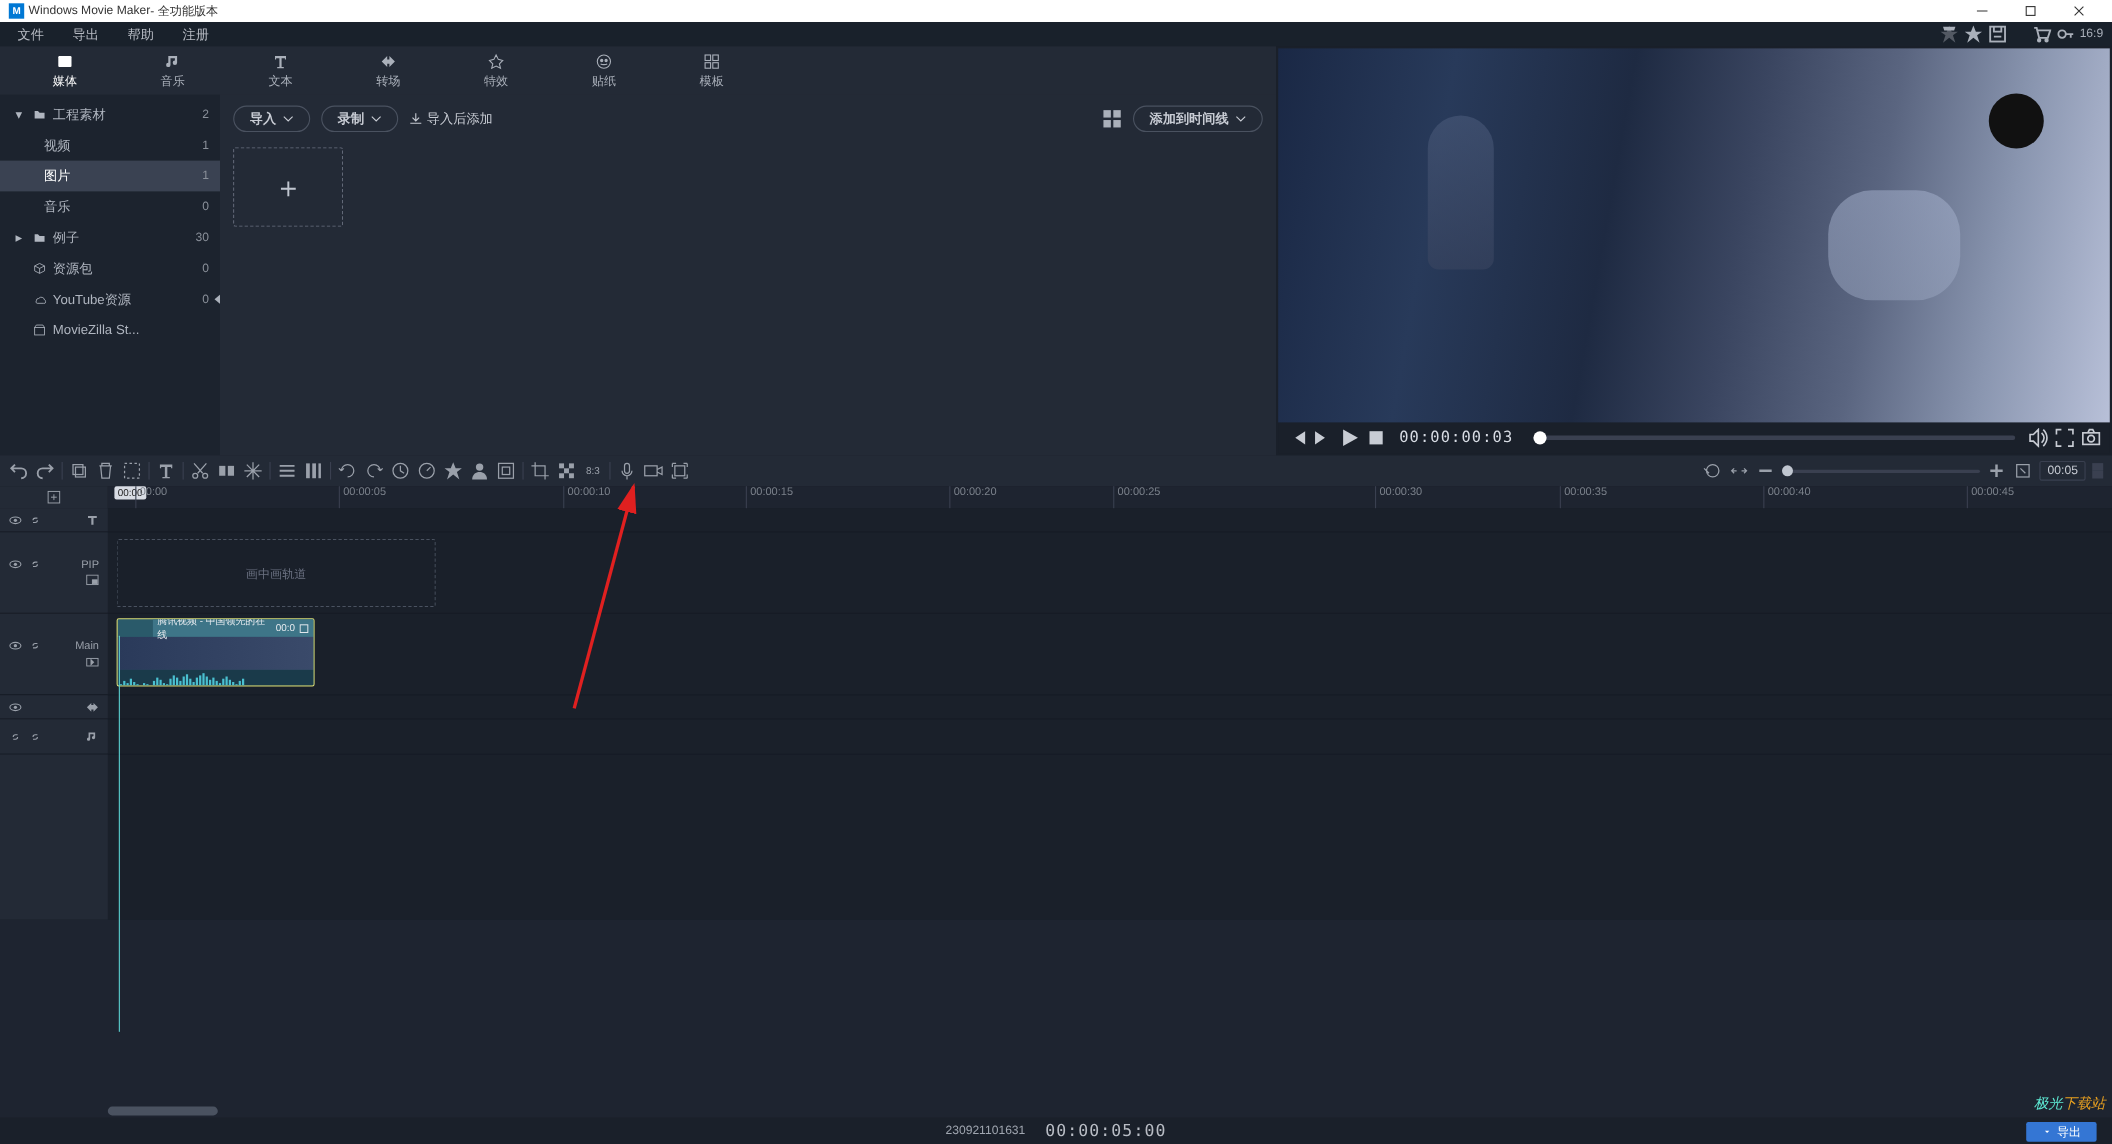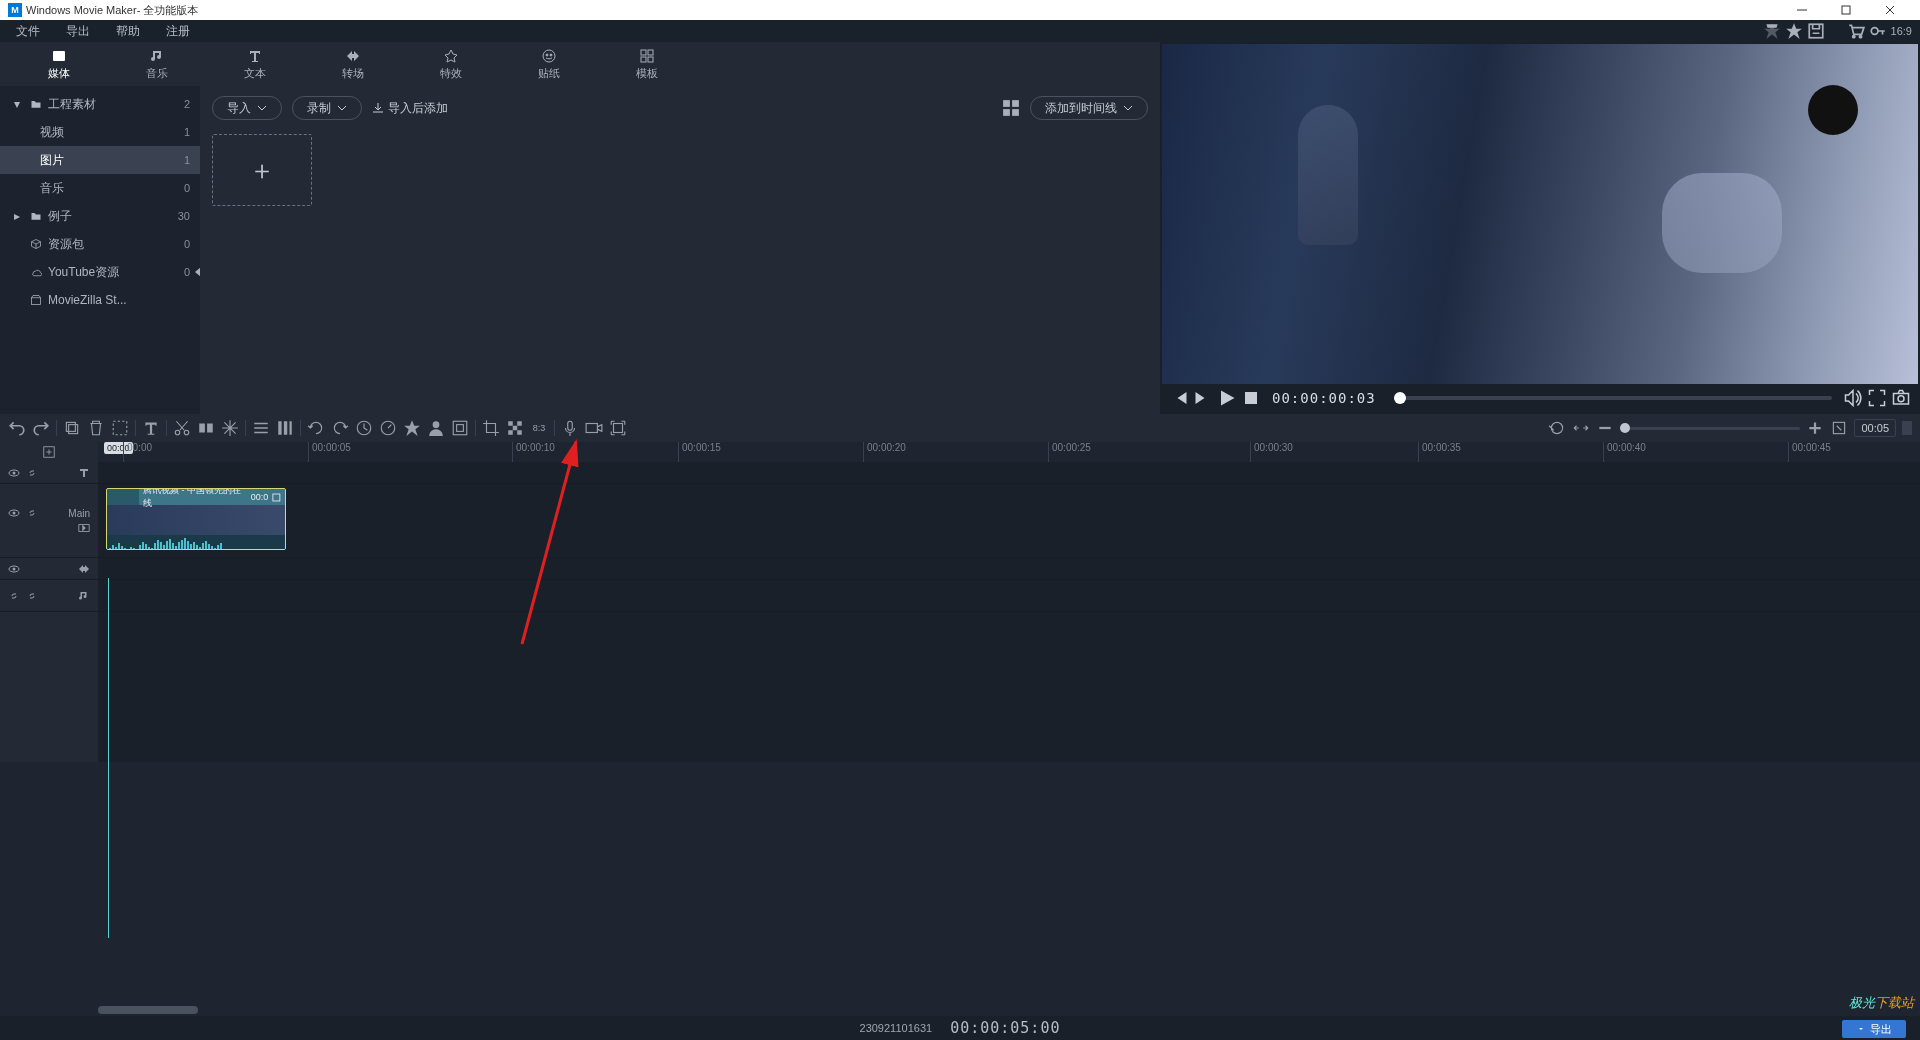--- a/index.html
+++ b/index.html
@@ -32,21 +32,21 @@
 .media-body { display: flex; flex: 1; }
 .media-sidebar { width: 200px; background: #1c232e; padding: 4px 0; }
 .side-item { display: flex; align-items: center; height: 28px; padding: 0 10px 0 14px; color: #b0b6c0; font-size: 12px; cursor: pointer; gap: 6px; }
 .side-item.active { background: #3a4252; color: #fff; }
 .side-item.sub { padding-left: 40px; }
 .side-item .badge { margin-left: auto; color: #8a909a; font-size: 11px; }
 .side-item .caret { width: 10px; }
 
 .media-content { flex: 1; background: #232a36; padding: 8px 12px; position: relative; }
 .media-toolbar { display: flex; align-items: center; gap: 10px; height: 28px; }
-.pill-btn { height: 24px; padding: 0 14px; border: 1px solid #4a5260; border-radius: 12px; display: flex; align-items: center; gap: 6px; color: #c8ccd4; font-size: 12px; cursor: pointer; background: transparent; }
+.pill-btn { height: 24px; padding: 0 14px; border: 1px solid #4a5260; border-radius: 12px; display: flex; align-items: center; gap: 6px; color: #c8ccd4; font-size: 12px; cursor: pointer; background: transparent; font-weight: bold; }
 .pill-btn svg { width: 10px; height: 10px; }
 .toolbar-link { color: #c8ccd4; font-size: 12px; display: flex; align-items: center; gap: 4px; cursor: pointer; }
 .toolbar-link svg { width: 12px; height: 12px; }
 .media-toolbar .spacer { flex: 1; }
 .view-icon { width: 18px; height: 18px; color: #aab0ba; }
 
 .thumb-grid { display: flex; gap: 26px; margin-top: 12px; }
 .thumb { width: 114px; }
 .thumb-img { width: 114px; height: 70px; background: linear-gradient(135deg, #2a3a5a 0%, #1a2438 50%, #3a4a6a 100%); border-radius: 2px; position: relative; }
 .thumb-label { font-size: 10px; color: #aab0ba; text-align: center; margin-top: 2px; overflow: hidden; white-space: nowrap; }
@@ -580,21 +580,21 @@
           <path d="M8 5v6M5 8h6"></path>
         </svg>
       </div>
     <div class="ruler">
       <span class="playhead-mark">00:00</span>
       <div class="tick" style="left:25px">00:00</div>
       <div class="tick" style="left:210px">00:00:05</div>
       <div class="tick" style="left:414px">00:00:10</div>
       <div class="tick" style="left:580px">00:00:15</div>
       <div class="tick" style="left:765px">00:00:20</div>
-      <div class="tick" style="left:950px">00:00:25</div>
+      <div class="tick" style="left:914px">00:00:25</div>
       <div class="tick" style="left:1152px">00:00:30</div>
       <div class="tick" style="left:1320px">00:00:35</div>
       <div class="tick" style="left:1505px">00:00:40</div>
       <div class="tick" style="left:1690px">00:00:45</div>
     </div>
   </div>
 
   <div class="track-row text-track">
     <div class="track-head">
       <svg viewBox="0 0 12 12" fill="currentColor">
@@ -605,20 +605,44 @@
           <path d="M4 6a2 2 0 012-2h2M8 6a2 2 0 01-2 2H4"></path>
         </svg>
       <span style="flex:1"></span>
       <svg viewBox="0 0 12 12" fill="currentColor">
           <path d="M2 2h8v2H7v6H5V4H2z"></path>
         </svg>
     </div>
     <div class="track-body"></div>
   </div>
 
+  <div class="track-row pip-track">
+    <div class="track-head" style="flex-direction:column; align-items:flex-start; justify-content:center; gap:3px;">
+      <div style="display:flex; gap:6px; align-items:center; width:100%;">
+        <svg viewBox="0 0 12 12" fill="currentColor">
+            <ellipse cx="6" cy="6" rx="5" ry="3" fill="none" stroke="currentColor"></ellipse>
+            <circle cx="6" cy="6" r="1.5"></circle>
+          </svg>
+        <svg viewBox="0 0 12 12" fill="none" stroke="currentColor">
+            <path d="M4 6a2 2 0 012-2h2M8 6a2 2 0 01-2 2H4"></path>
+          </svg>
+        <span style="flex:1"></span>
+        <span>PIP</span>
+      </div>
+      <div style="display:flex; width:100%; justify-content:flex-end;">
+        <svg width="14" height="14" viewBox="0 0 14 14" fill="none" stroke="currentColor">
+            <rect x="1" y="1" width="12" height="10"></rect>
+            <rect x="7" y="6" width="5" height="4" fill="currentColor"></rect>
+          </svg>
+      </div>
+    </div>
+    <div class="track-body">
+      <div class="drop-zone">画中画轨道</div>
+    </div>
+  </div>
 
   <div class="track-row main-track">
     <div class="track-head" style="flex-direction:column; align-items:flex-start; justify-content:center; gap:3px;">
       <div style="display:flex; gap:6px; align-items:center; width:100%;">
         <svg viewBox="0 0 12 12" fill="currentColor">
             <ellipse cx="6" cy="6" rx="5" ry="3" fill="none" stroke="currentColor"></ellipse>
             <circle cx="6" cy="6" r="1.5"></circle>
           </svg>
         <svg viewBox="0 0 12 12" fill="none" stroke="currentColor">
             <path d="M4 6a2 2 0 012-2h2M8 6a2 2 0 01-2 2H4"></path>

